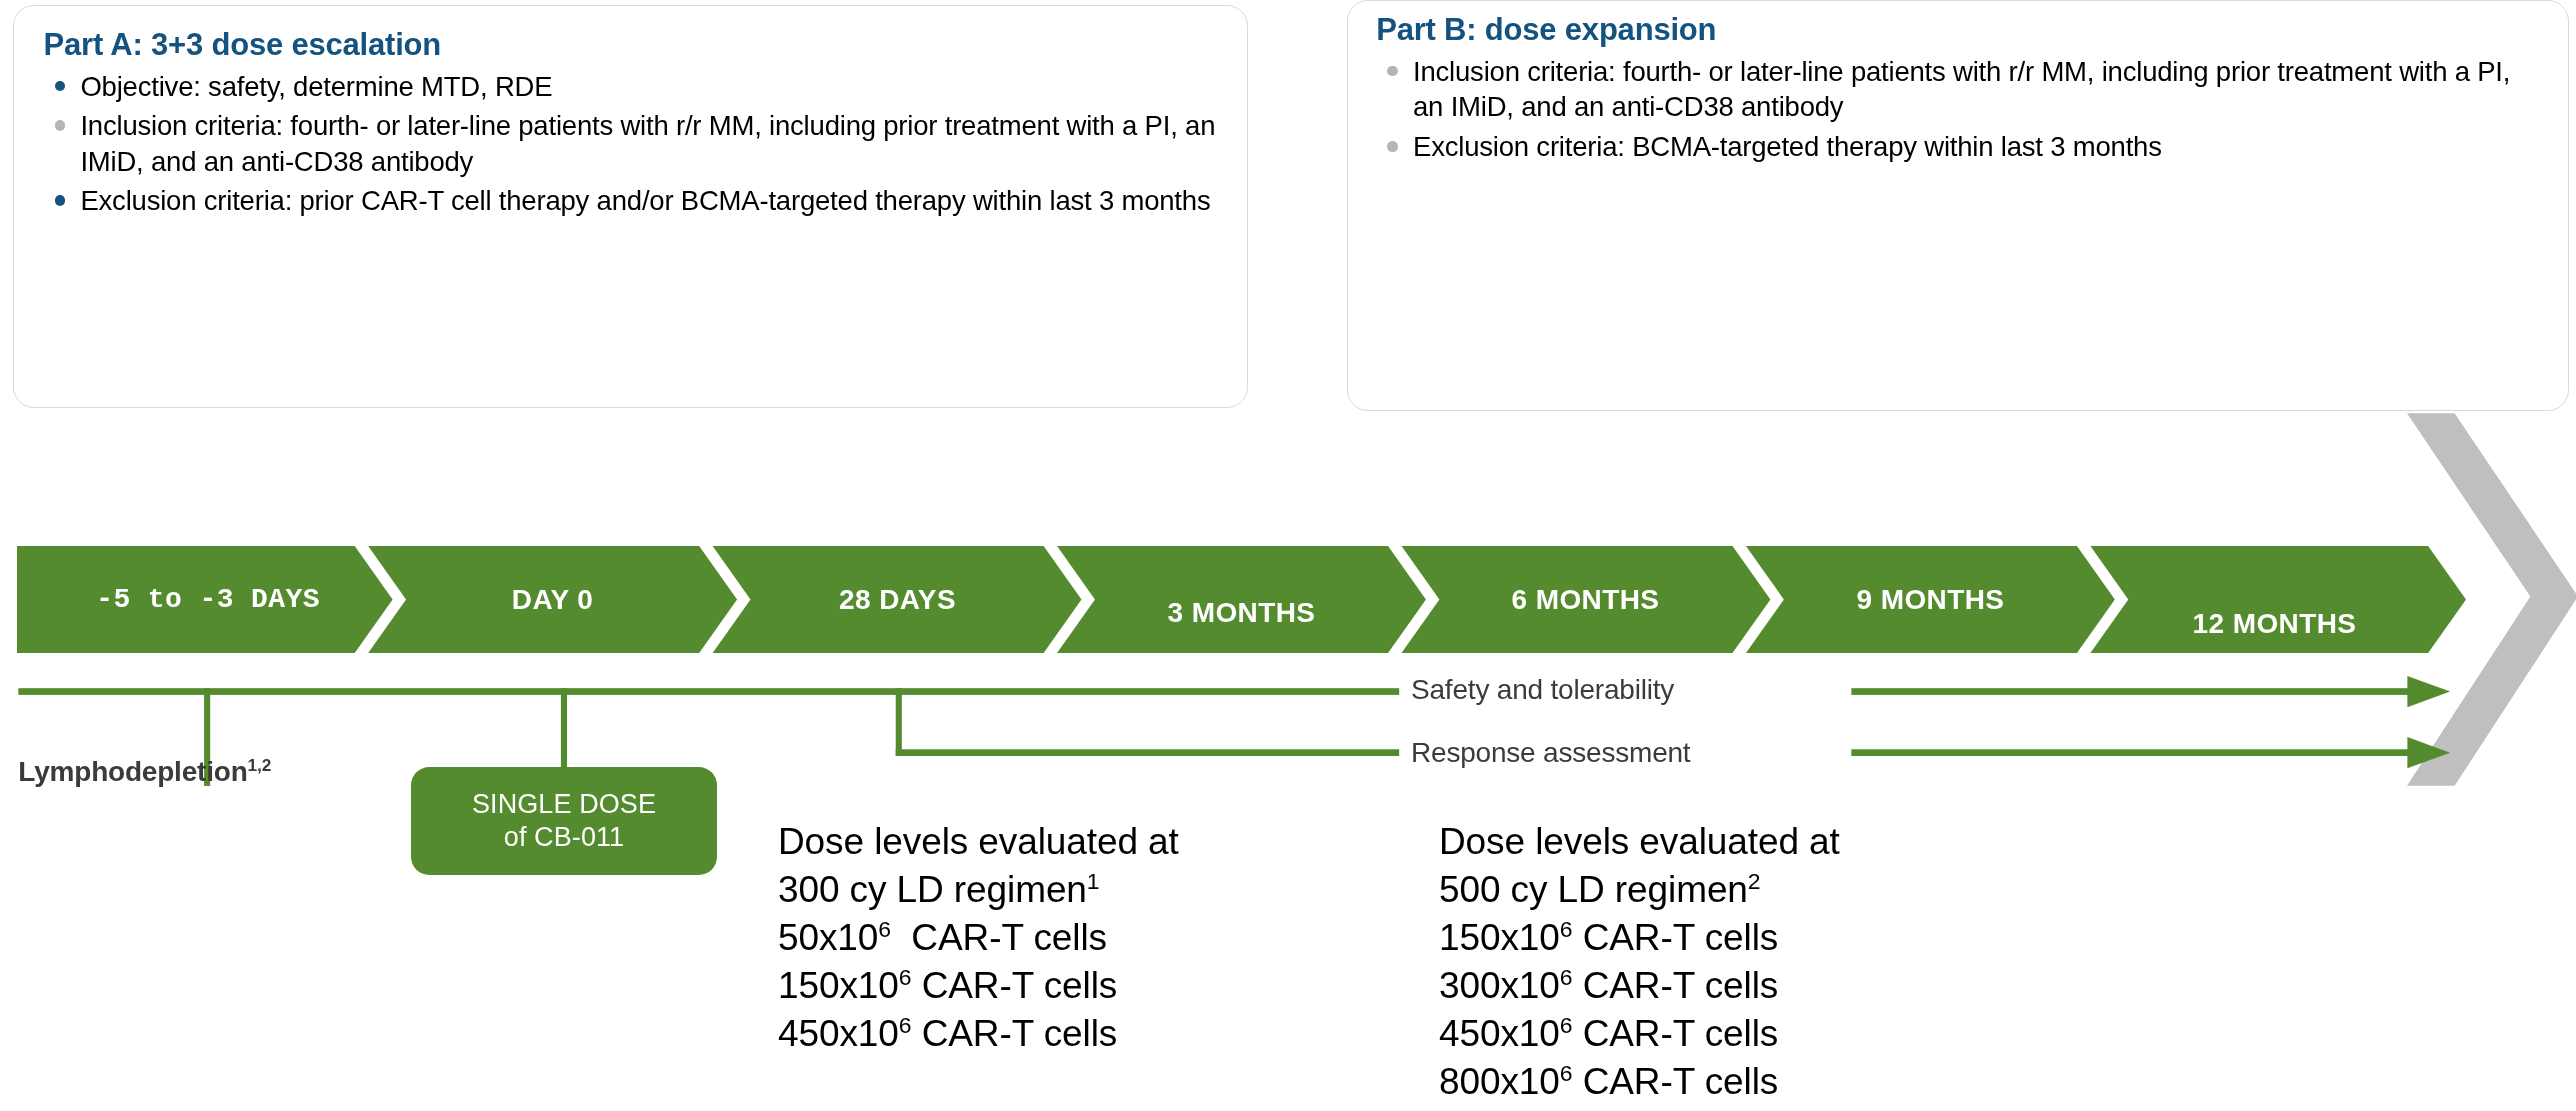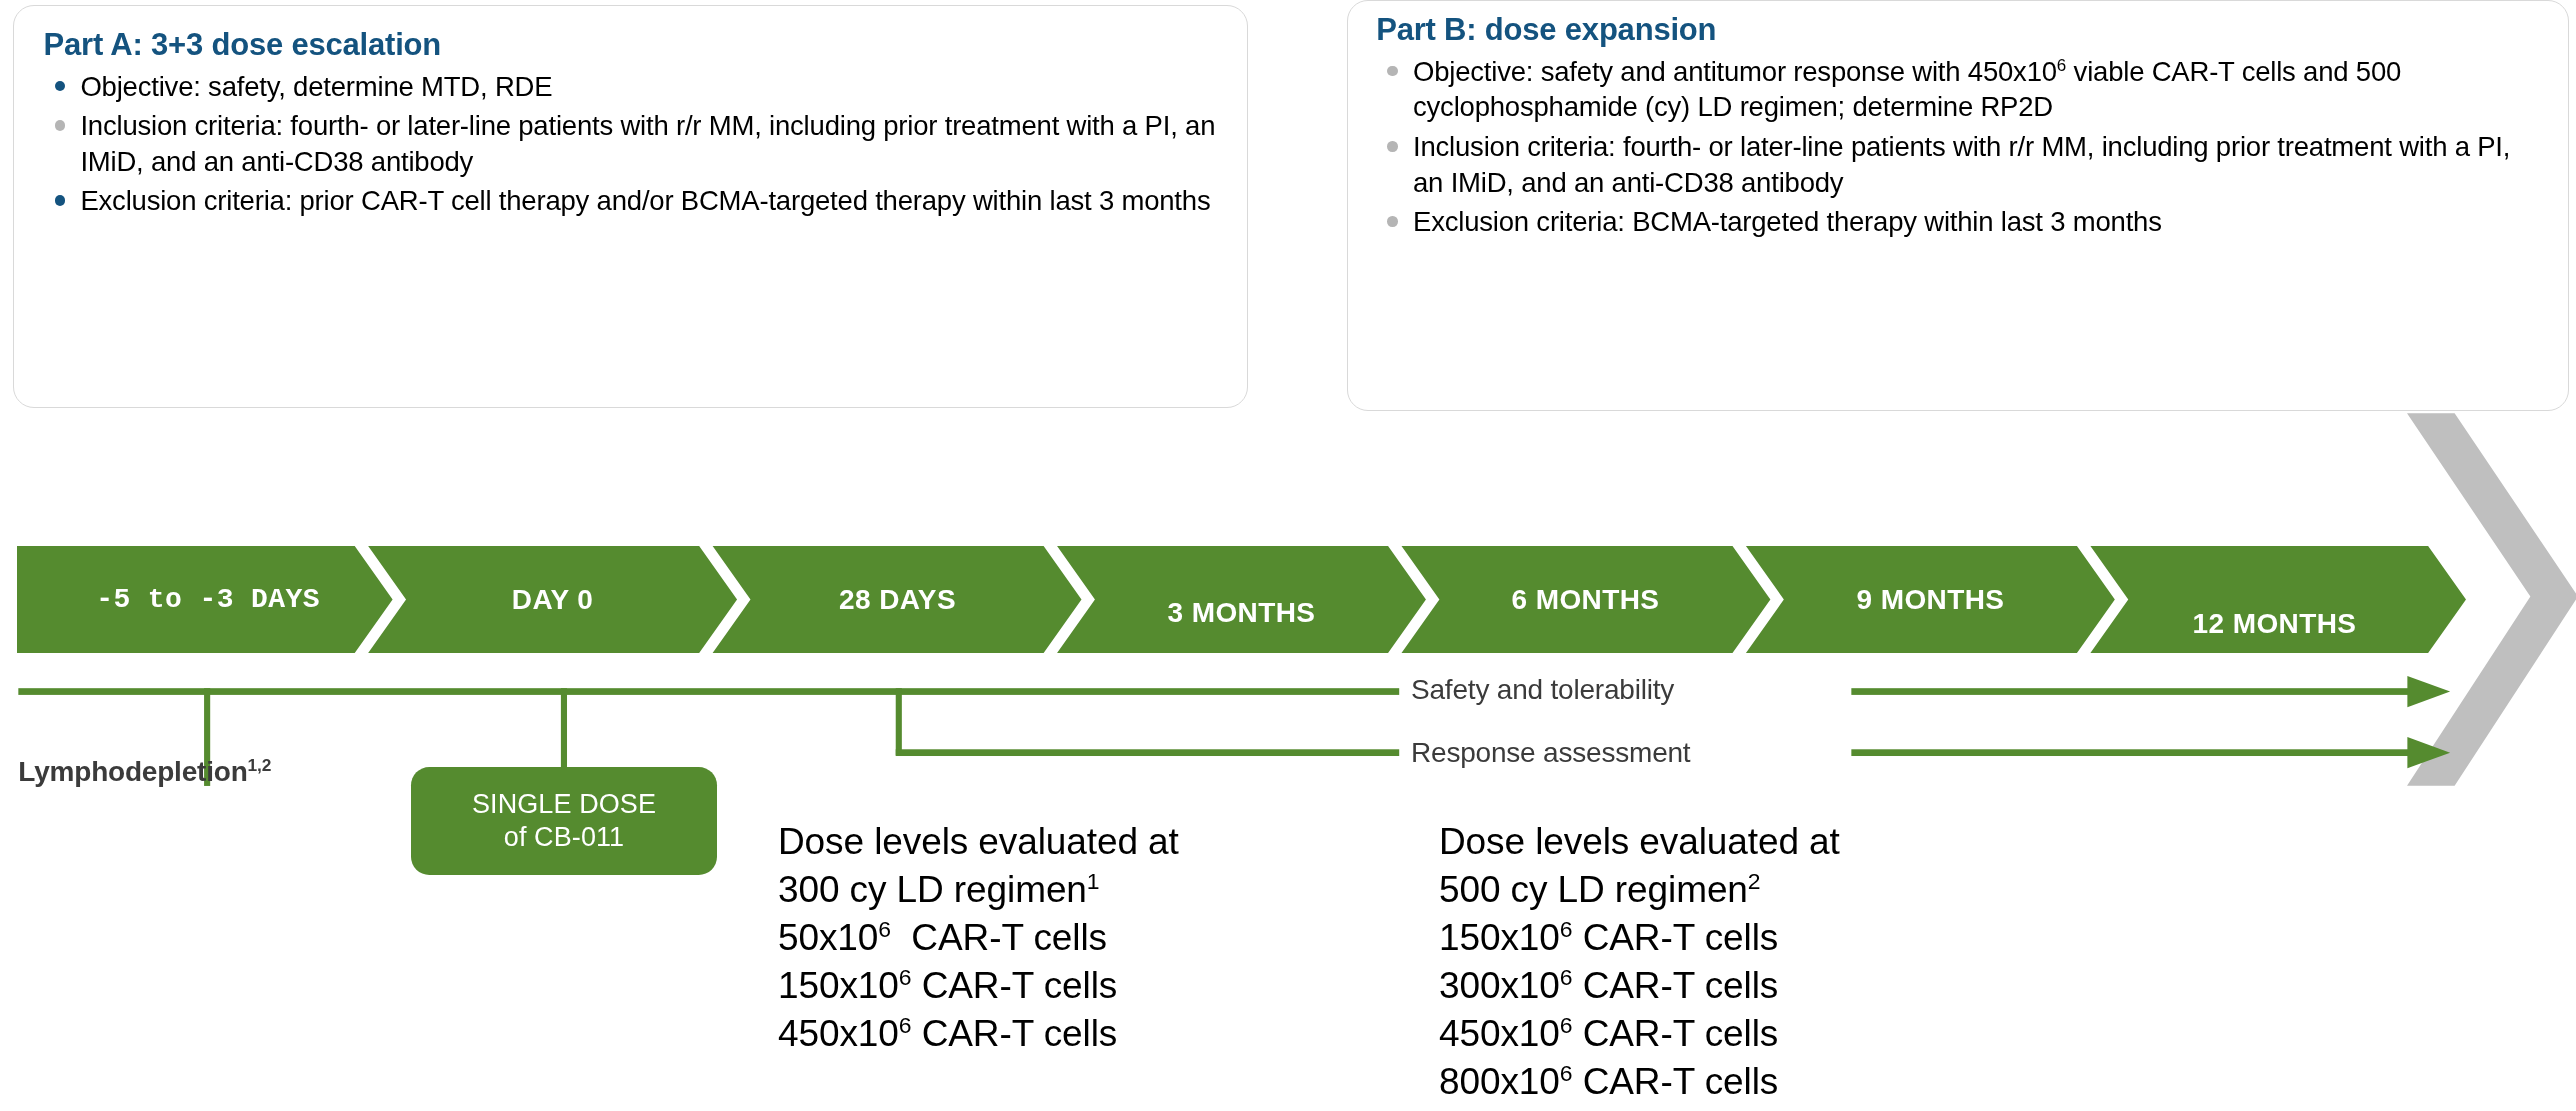--- a/index.html
+++ b/index.html
@@ -97,21 +97,20 @@
   <ul class="bullets" id="ul-a">
       <li><span class="dot blue"></span><span>Objective: safety, determine MTD, RDE</span></li>
       <li><span class="dot grey"></span><span>Inclusion criteria: fourth- or later-line patients with r/r MM, including prior treatment with a PI, an IMiD, and an anti-CD38 antibody</span></li>
       <li><span class="dot blue"></span><span>Exclusion criteria: prior CAR-T cell therapy and/or BCMA-targeted therapy within last 3 months</span></li>
     </ul>
 </div>
 
 <div class="card" id="card-b">
   <div class="card-title">Part B: dose expansion</div>
   <ul class="bullets" id="ul-b">
-      <li><span class="dot grey"></span><span>Objective: safety and antitumor response with 450x10<sup>6</sup> viable CAR-T cells and 500 cyclophosphamide (cy) LD regimen; determine RP2D</span></li>
       <li><span class="dot grey"></span><span>Inclusion criteria: fourth- or later-line patients with r/r MM, including prior treatment with a PI, an IMiD, and an anti-CD38 antibody</span></li>
       <li><span class="dot grey"></span><span>Exclusion criteria: BCMA-targeted therapy within last 3 months</span></li>
     </ul>
 </div>
 
 <svg class="abs" id="grey-chevron" viewBox="0 0 280 610">
   <polygon points="0,0 78,0 280,300 78,610 0,610 202,300" fill="#bfbfbf"></polygon>
 </svg>
 
 <svg class="abs" id="band" viewBox="0 0 4008 175" preserveAspectRatio="none">

